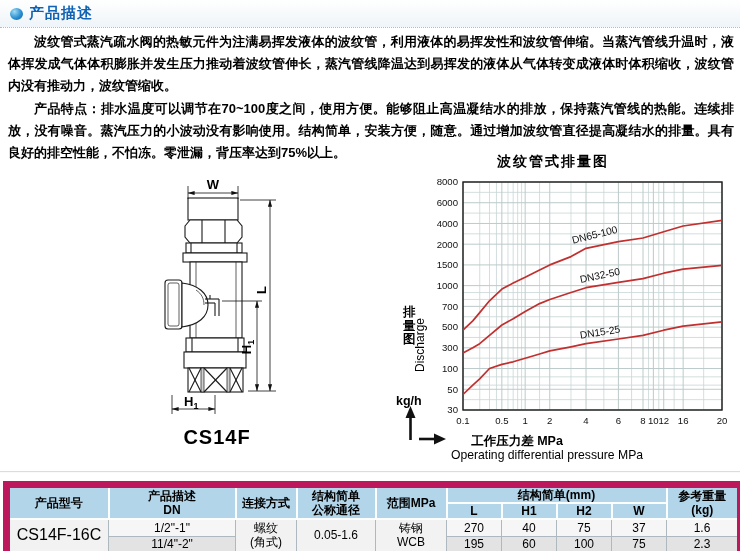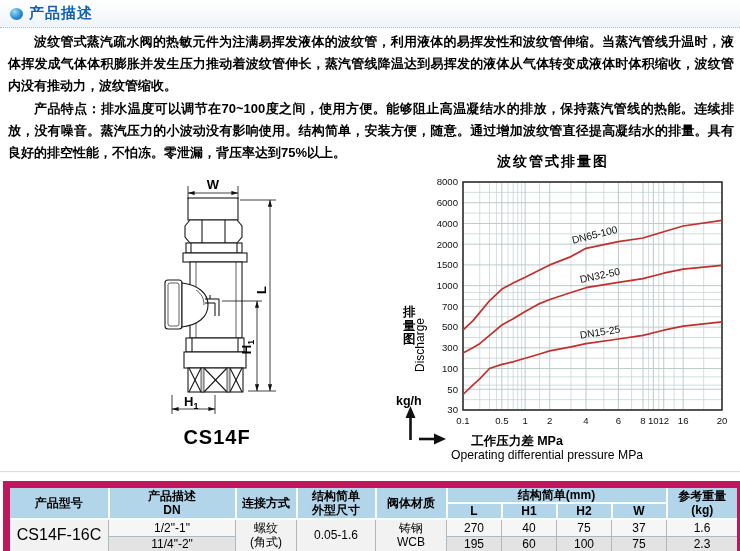--- a/index.html
+++ b/index.html
@@ -256,22 +256,22 @@
       <col style="width:55px">
         <col style="width:55px">
         <col style="width:55px">
         <col style="width:74px">
     </colgroup>
     <tbody>
         <tr style="height:17px">
       <th rowspan="2"><span>产品型号</span></th>
       <th rowspan="2"><span>产品描述</span><br><span>DN</span></th>
       <th rowspan="2"><span>连接方式</span></th>
-      <th rowspan="2"><span>结构简单</span><br><span>外型尺寸</span></th>
-      <th rowspan="2"><span>阀体材质</span></th>
+      <th rowspan="2"><span>结构简单</span><br><span>公称通径</span></th>
+      <th rowspan="2"><span>范围MPa</span></th>
       <th colspan="4"><span>结构简单(mm)</span></th>
       <th rowspan="2"><span>参考重量</span><br><span>(kg)</span></th>
     </tr>
     <tr style="height:16px">
       <th><span>L</span></th>
       <th><span>H1</span></th>
       <th><span>H2</span></th>
       <th><span>W</span></th>
     </tr>
     <tr class="r1" style="height:17px">

